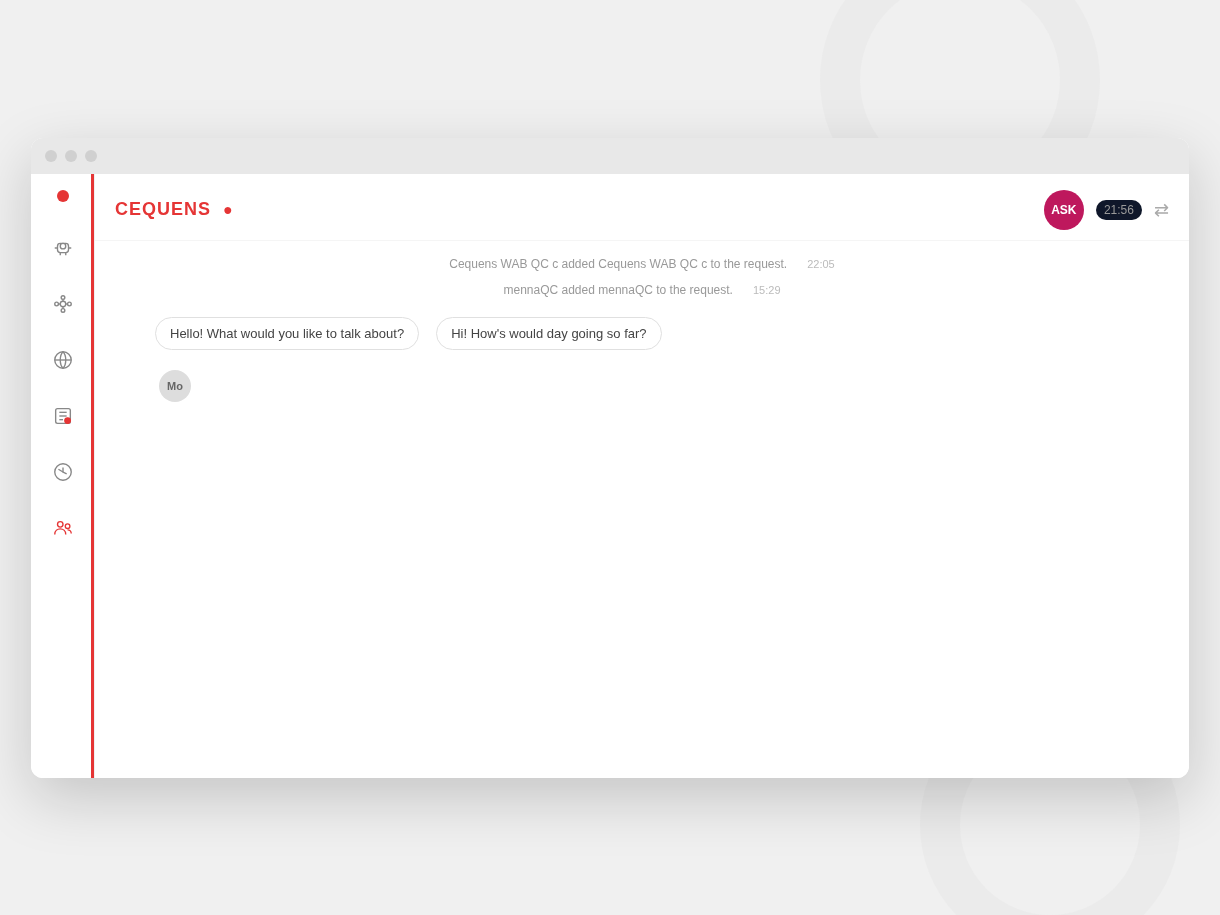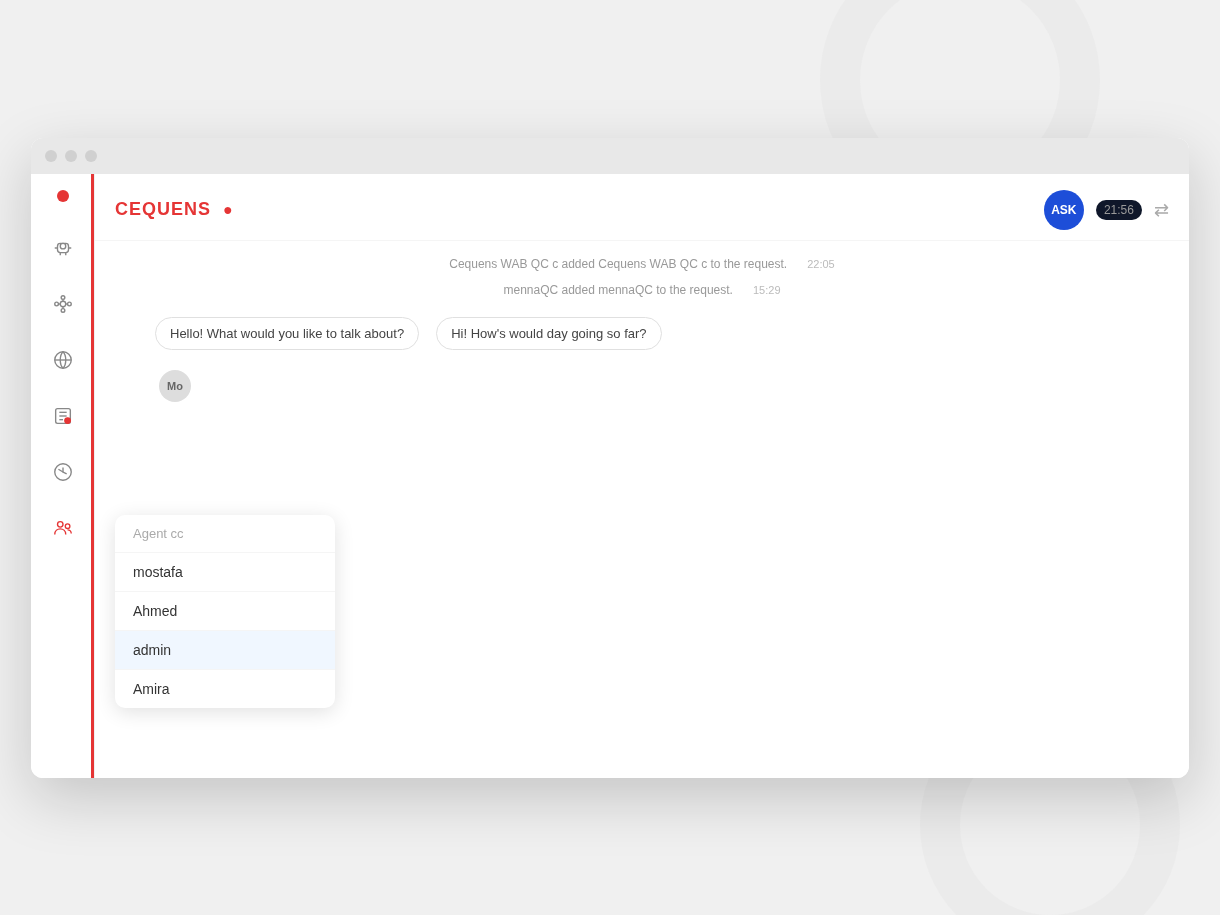--- a/index.html
+++ b/index.html
@@ -144,21 +144,21 @@
       letter-spacing: 1px;
     }
     .logo-dot {
       color: #e53535;
     }
 
     .avatar-ask {
       width: 40px;
       height: 40px;
       border-radius: 50%;
-      background: #1d4ed8;
+      background: #be185d;
       color: white;
       display: flex;
       align-items: center;
       justify-content: center;
       font-size: 12px;
       font-weight: 700;
     }
 
     .timestamp {
       font-size: 12px;
@@ -433,24 +433,17 @@
         <div class="suggestion-area" style="padding-left:40px;">
           <div class="suggestion-chip">Hello! What would you like to talk about?</div>
           <div class="suggestion-chip">Hi! How's would day going so far?</div>
         </div>
 
         <div class="msg-row">
           <div class="msg-avatar">Mo</div>
         </div>
       </div>
 
-      <div class="mention-dropdown">
-        <div class="mention-item first">Agent cc</div>
-        <div class="mention-item">mostafa</div>
-        <div class="mention-item">Ahmed</div>
-        <div class="mention-item highlighted">admin</div>
-        <div class="mention-item">Amira</div>
-      </div>
 
 
     </div>
   </div>
 </div>
 
 </body></html>

